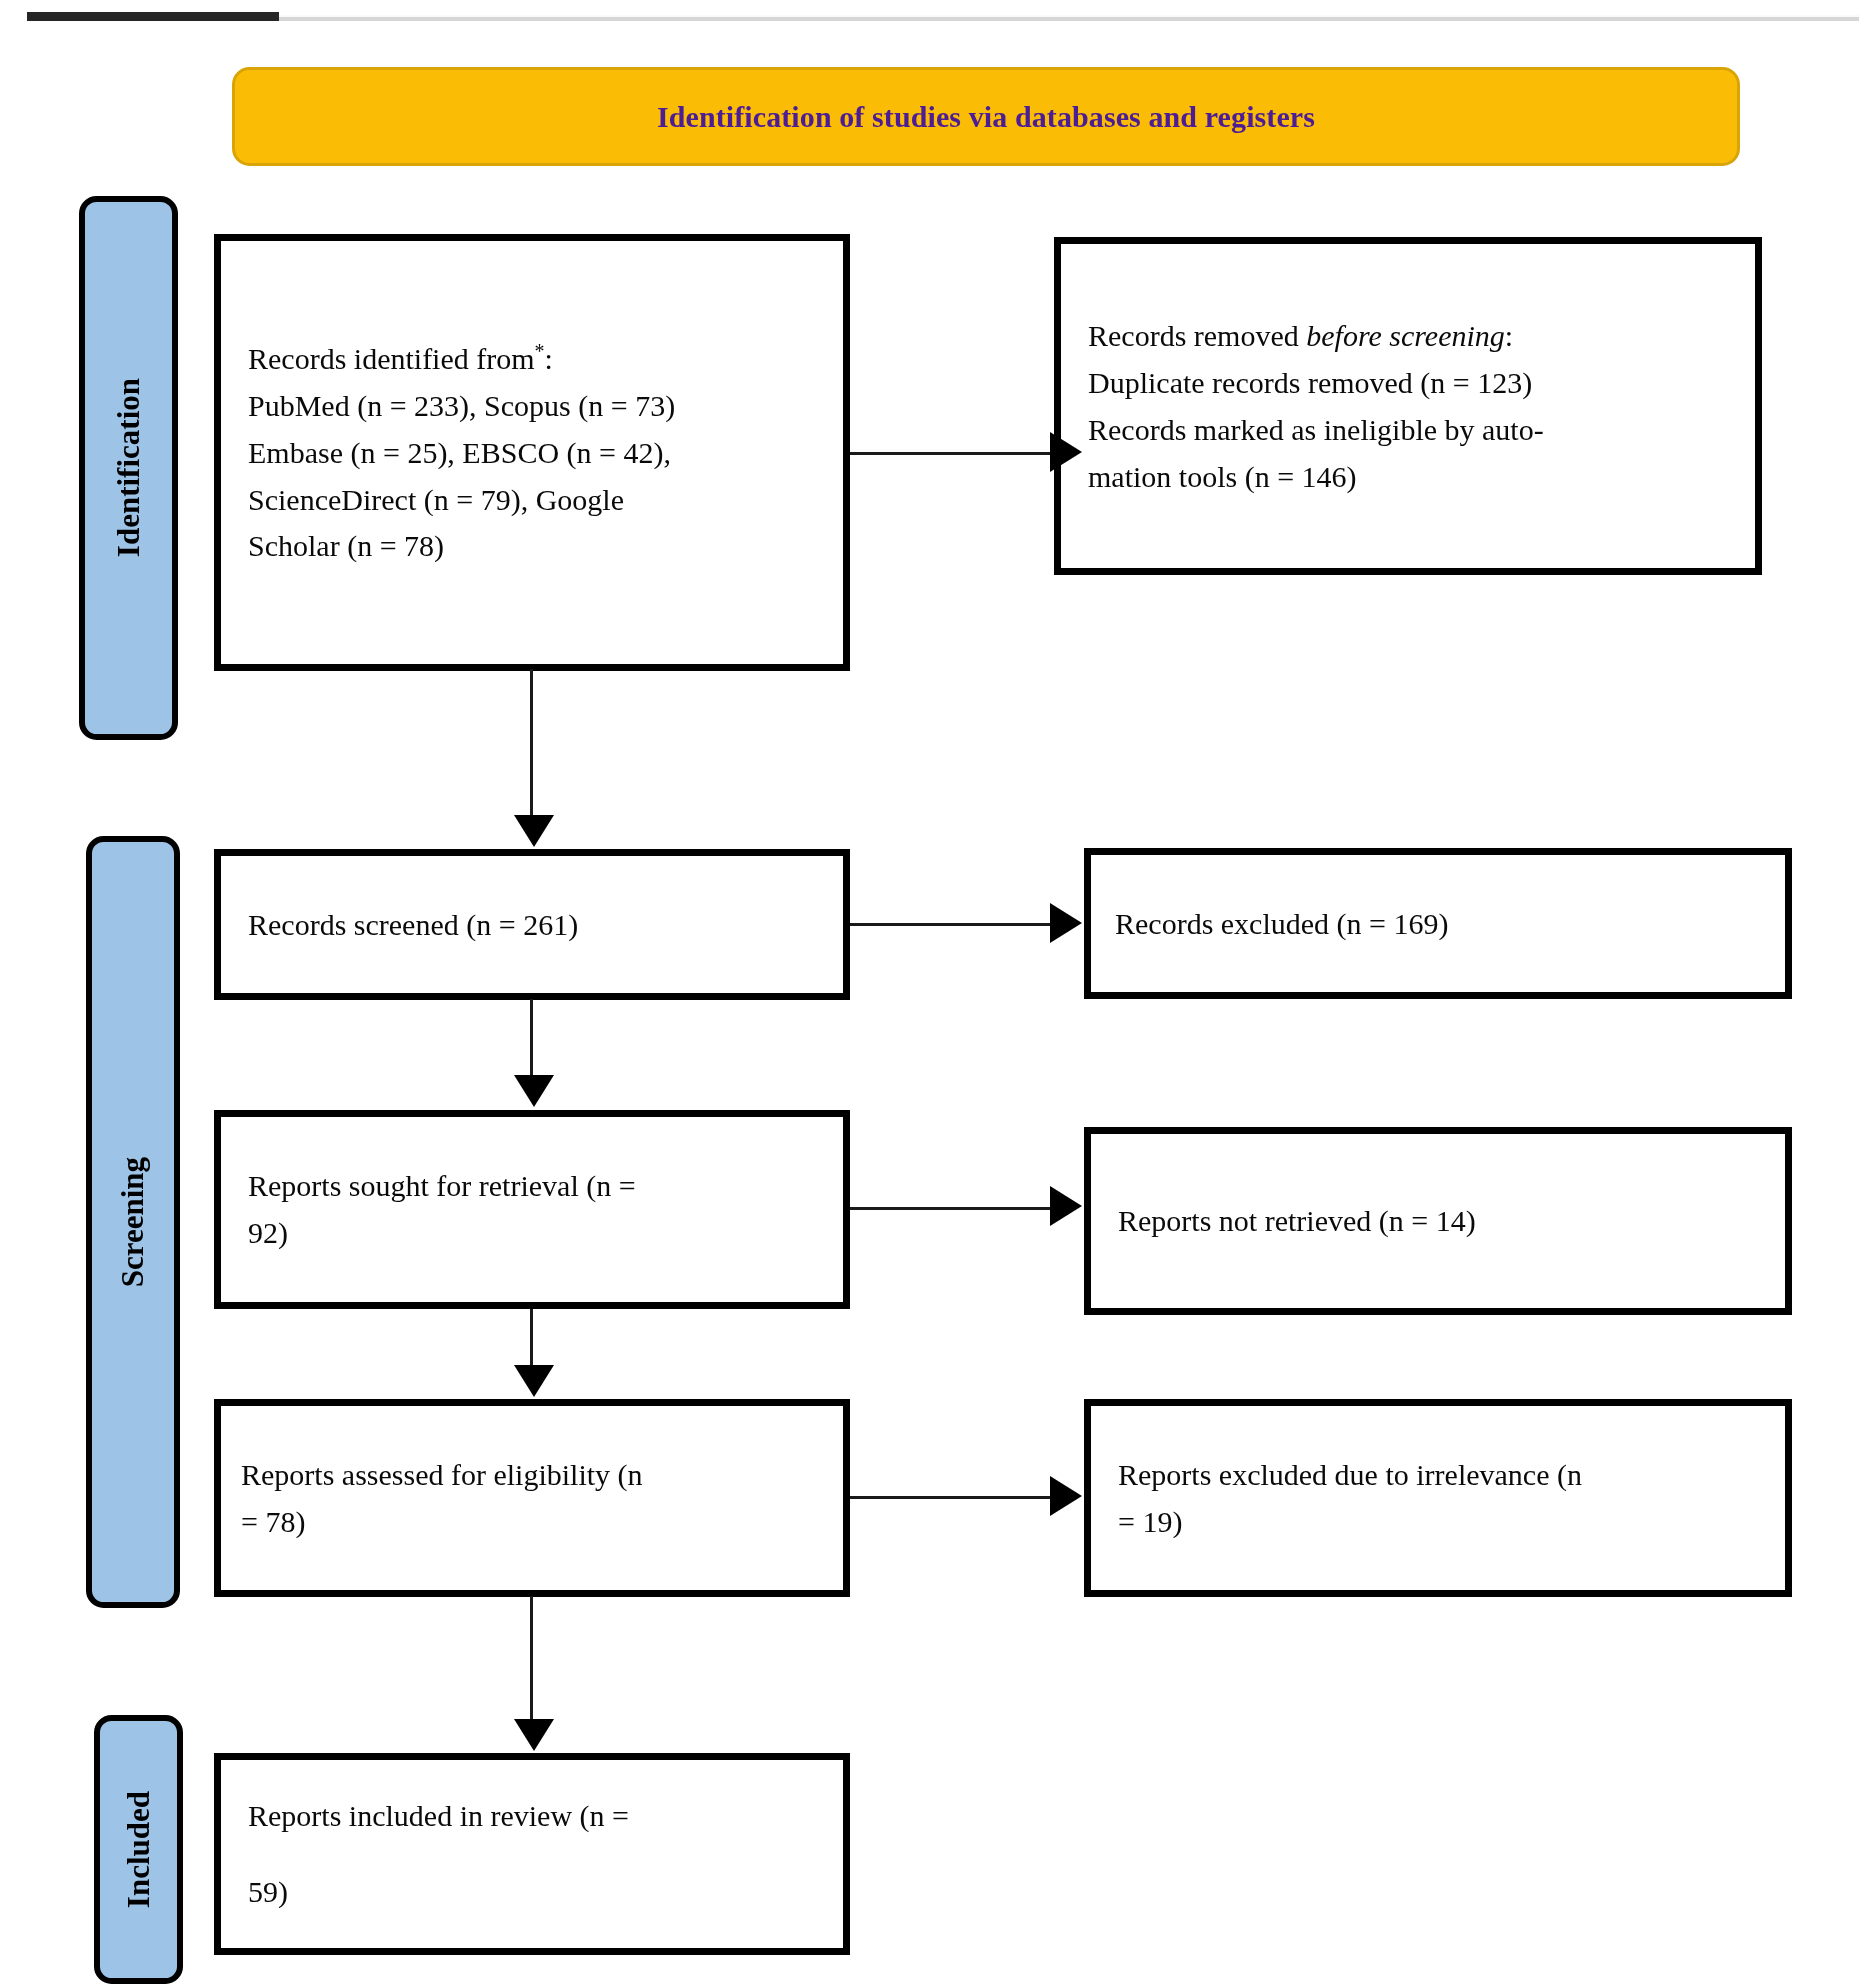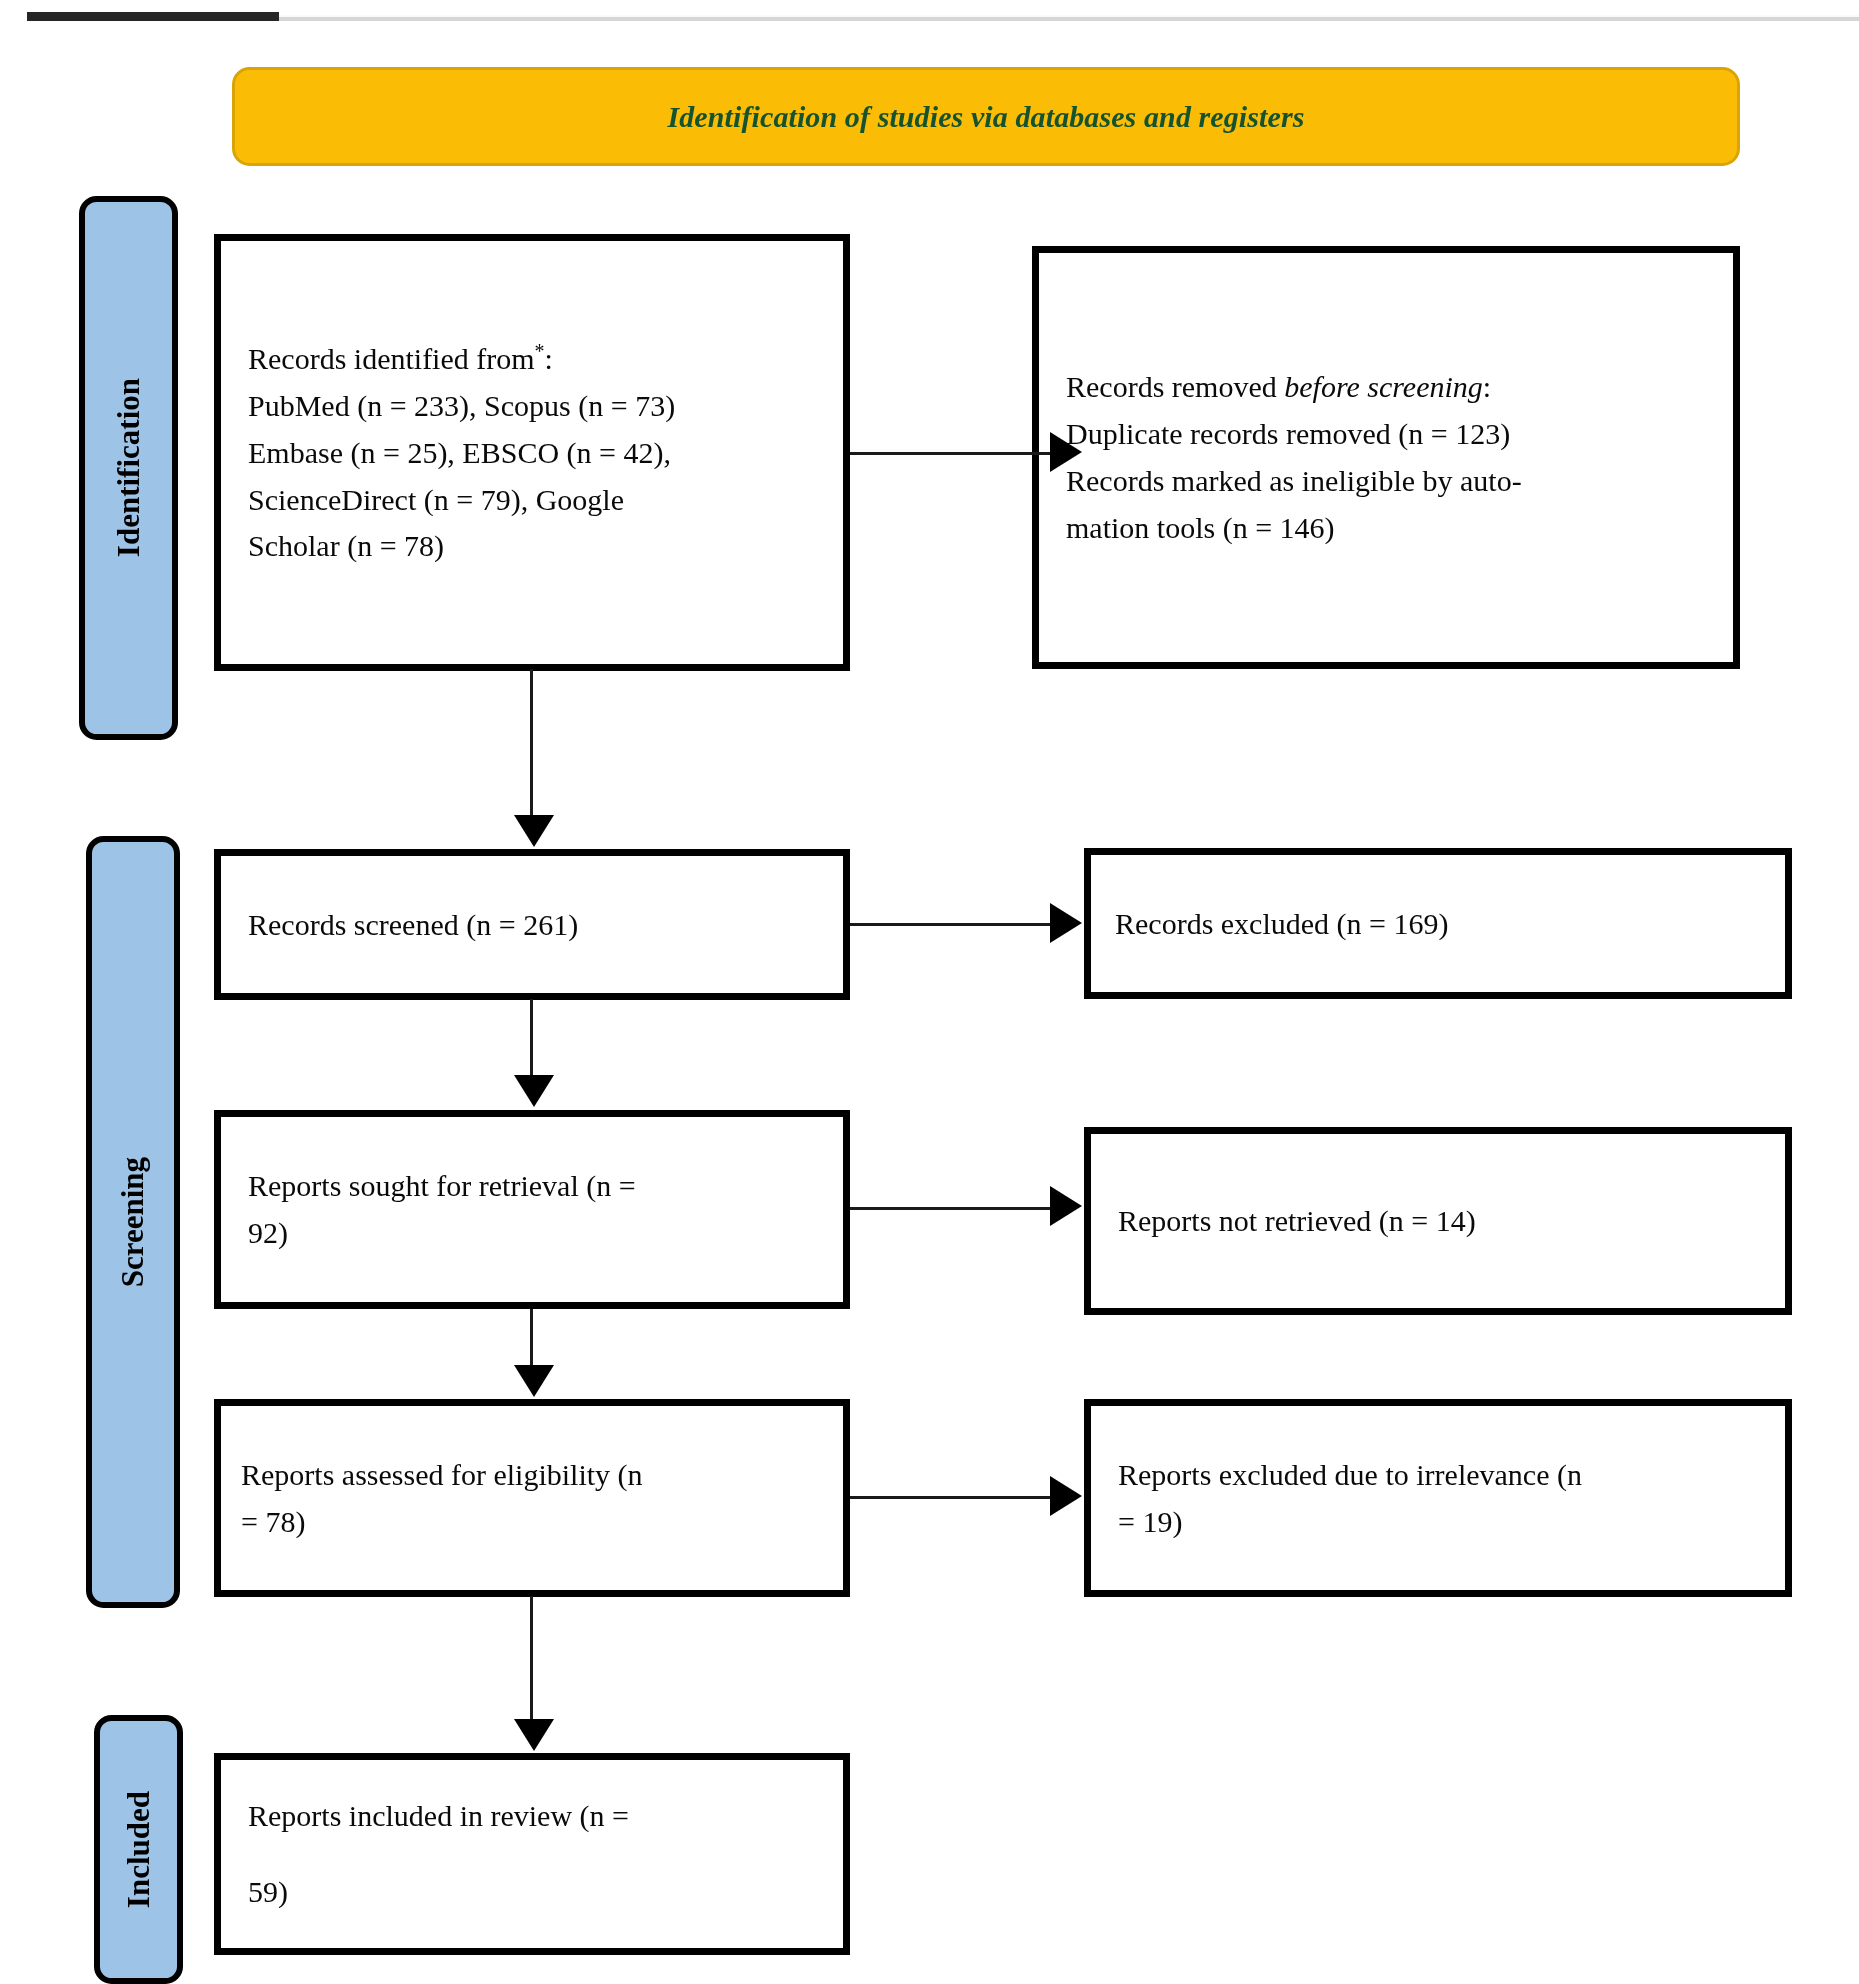--- a/index.html
+++ b/index.html
@@ -50,23 +50,22 @@
     border-radius: 17.5px;
     box-sizing: border-box;
     display: flex;
     align-items: center;
     justify-content: center;
   }
   .banner-text {
     font-size: 30px;
     font-weight: bold;
     letter-spacing: 0.1px;
-    color: #14532d;
+    color: #4c1d95;
     text-align: right;
-    font-style: italic;
   }
 
   
   .stage {
     position: absolute;
     background: #9DC3E6;
     border: 6px solid #000000;
     border-radius: 17.5px;
     box-sizing: border-box;
     display: flex;
@@ -101,21 +100,21 @@
     font-size: 30px;
     line-height: 1.52;
     color: #0a0a0a;
     white-space: pre-wrap;
   }
   .fbox p + p { margin-top: 1.3px; }
   .fbox em { font-style: italic; }
   .sup { font-size: 20px; vertical-align: super; line-height: 0; }
 
   #box-identified { left: 214px;  top: 234px;  width: 636px;  height: 437px; }
-  #box-removed    { left: 1032px; top: 237px;  width: 708px; height: 423px; margin-top: 9px; }
+  #box-removed    { left: 1054px; top: 237px;  width: 708px; height: 338px; }
   #box-screened   { left: 214px;  top: 849px; width: 636px;  height: 151px; }
   #box-excluded   { left: 1084px; top: 848px; width: 708px; height: 151px; padding-left: 24px; }
   #box-sought     { left: 214px;  top: 1110px; width: 636px;  height: 199px; }
   #box-notret     { left: 1084px; top: 1127px; width: 708px; height: 188px; }
   #box-assessed   { left: 214px;  top: 1399px; width: 636px;  height: 198px; padding-left: 20px; }
   #box-irrelev    { left: 1084px; top: 1399px; width: 708px; height: 198px; }
   #box-included   { left: 214px;  top: 1753px; width: 636px;  height: 202px; gap: 29px; }
 
   
   .conn-h {

